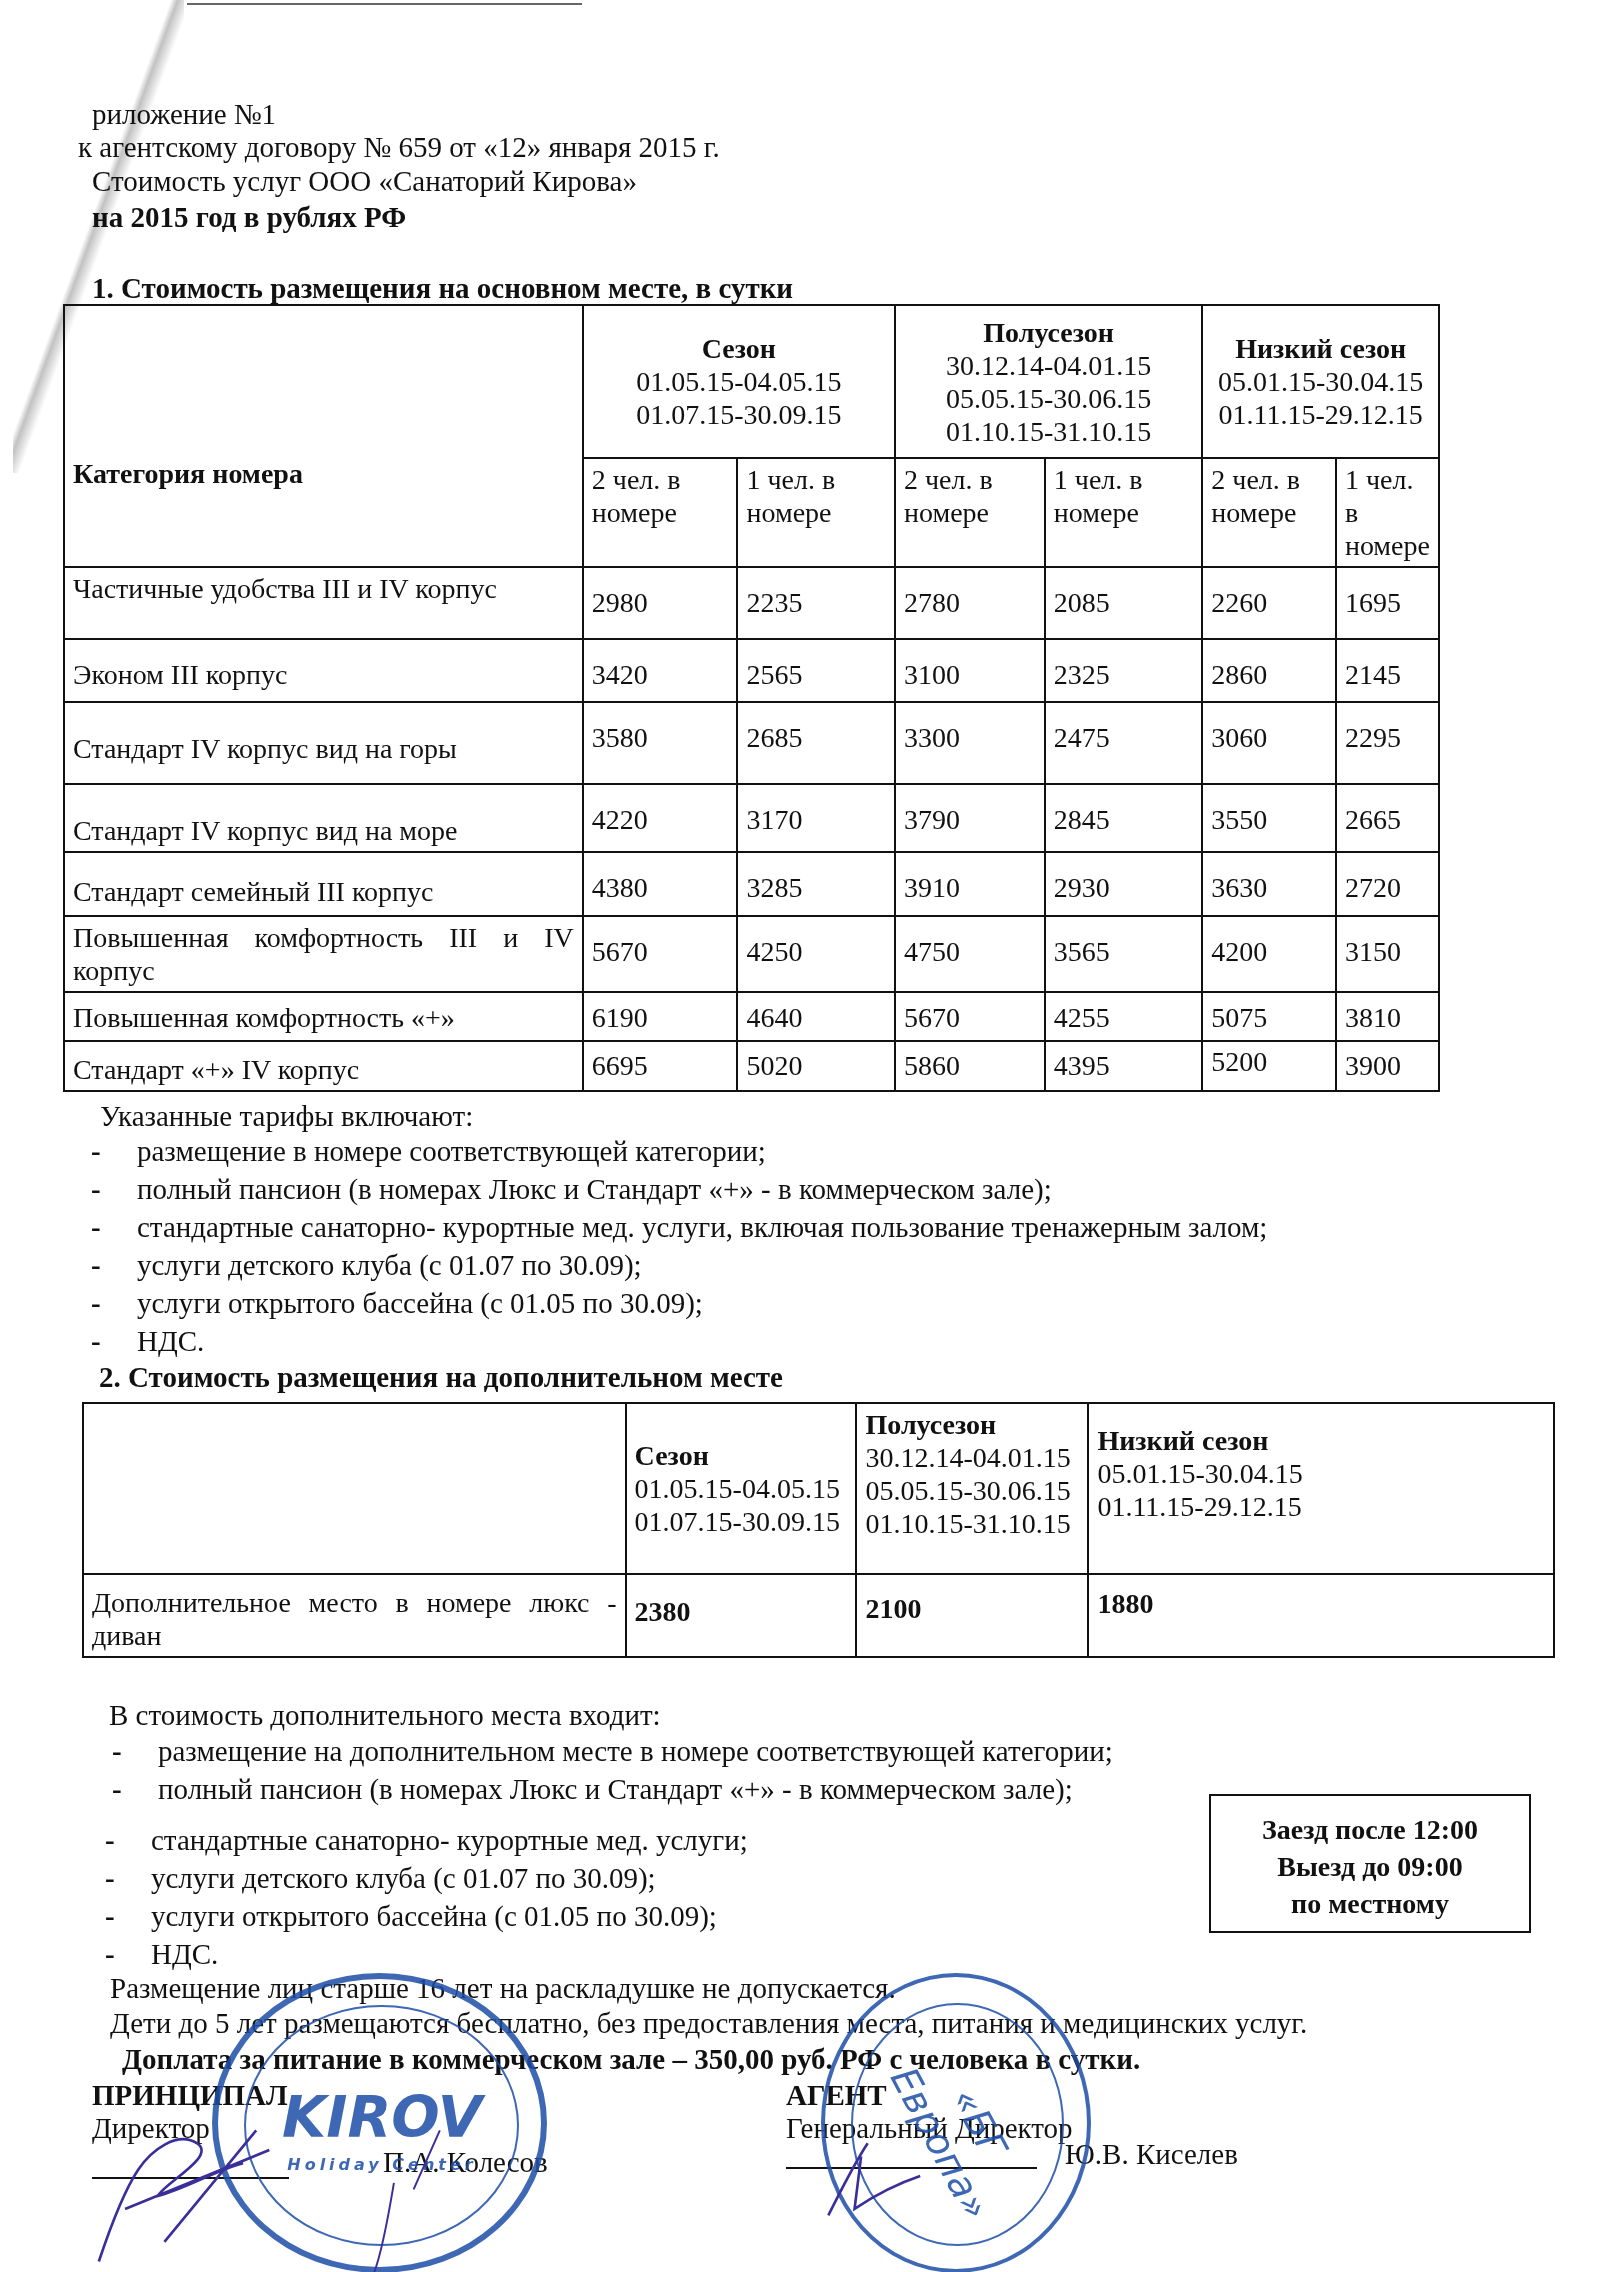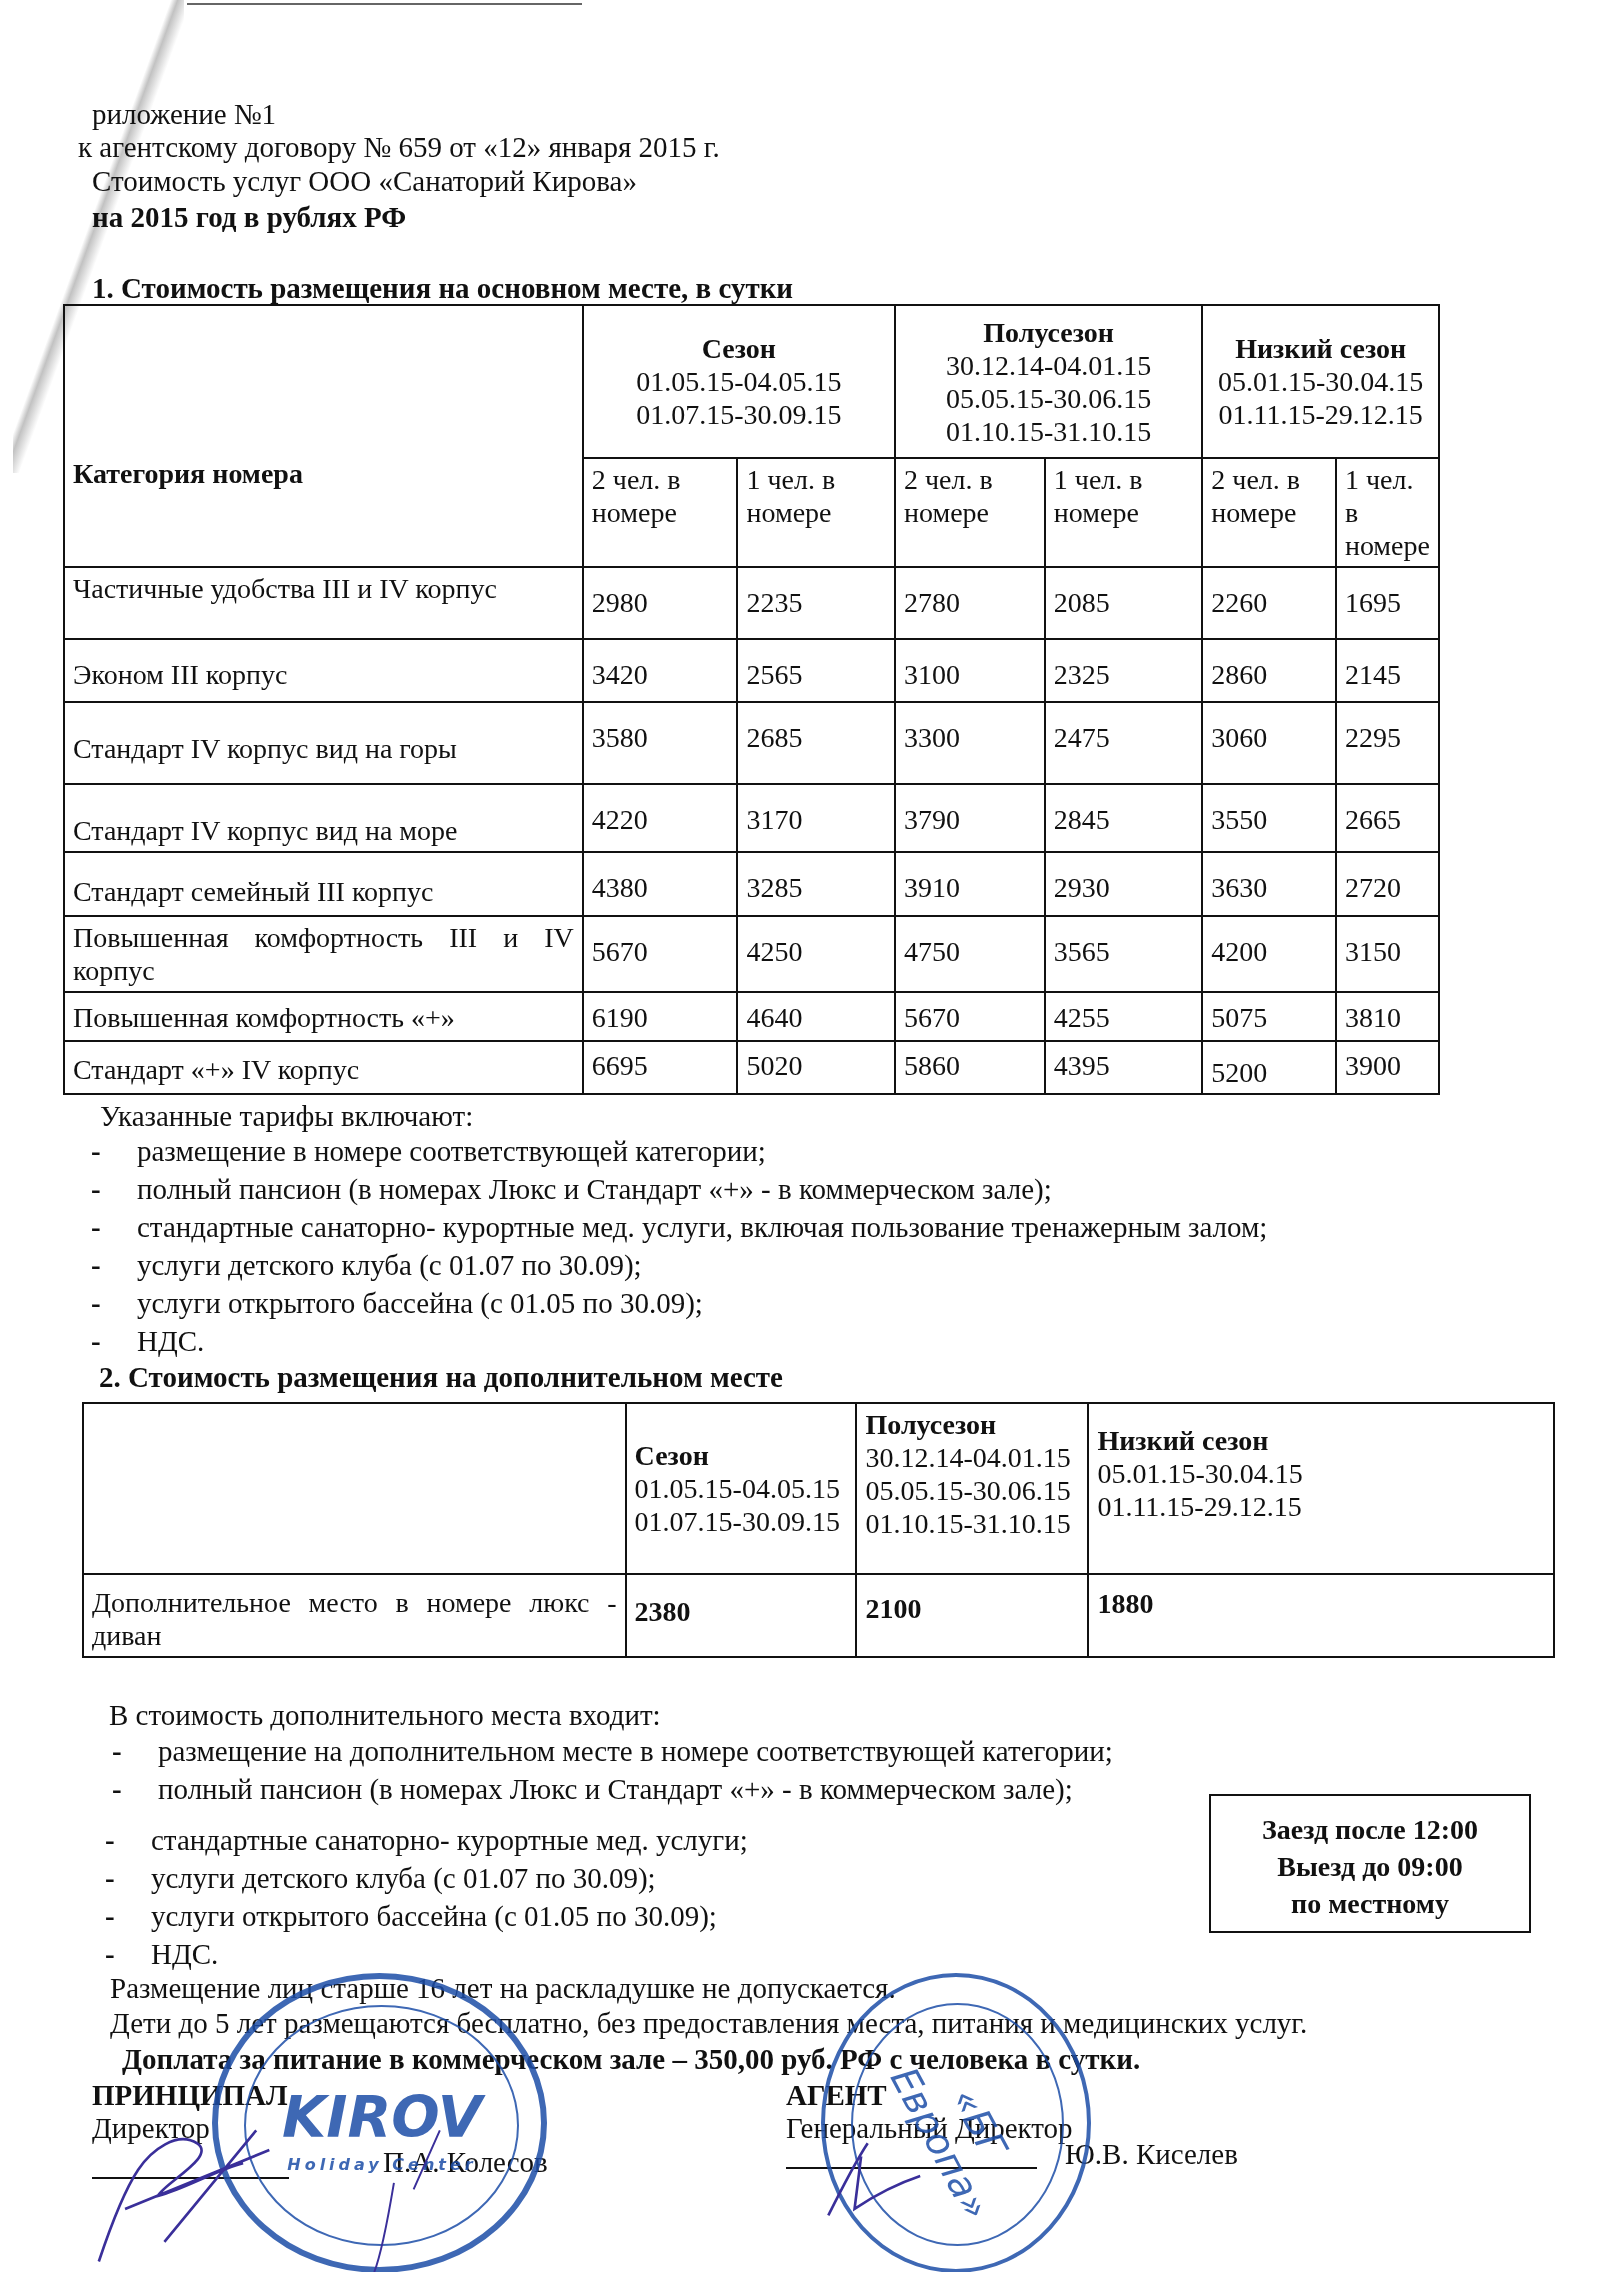--- a/index.html
+++ b/index.html
@@ -142,21 +142,21 @@
       <td style="padding-top:8px">4255</td>
       <td style="padding-top:8px">5075</td>
       <td style="padding-top:8px">3810</td>
     </tr>
     <tr style="height:49px">
       <td style="padding-top:10.5px">Стандарт «+» IV корпус</td>
       <td style="padding-top:6.6px">6695</td>
       <td style="padding-top:6.6px">5020</td>
       <td style="padding-top:6.6px">5860</td>
       <td style="padding-top:6.6px">4395</td>
-      <td style="padding-top:14px">5200</td>
+      <td style="padding-top:3px">5200</td>
       <td style="padding-top:6.6px">3900</td>
     </tr>
   </tbody>
     </table>
 
   <div class="line" style="left:100px; top:1099px;">Указанные тарифы включают:</div>
   <ul class="bullets" style="left:91px; top:1132px;">
     <li>размещение в номере соответствующей категории;</li>
     <li>полный пансион (в номерах Люкс и Стандарт «+» - в коммерческом зале);</li>
     <li>стандартные санаторно- курортные мед. услуги, включая пользование тренажерным залом;</li>

